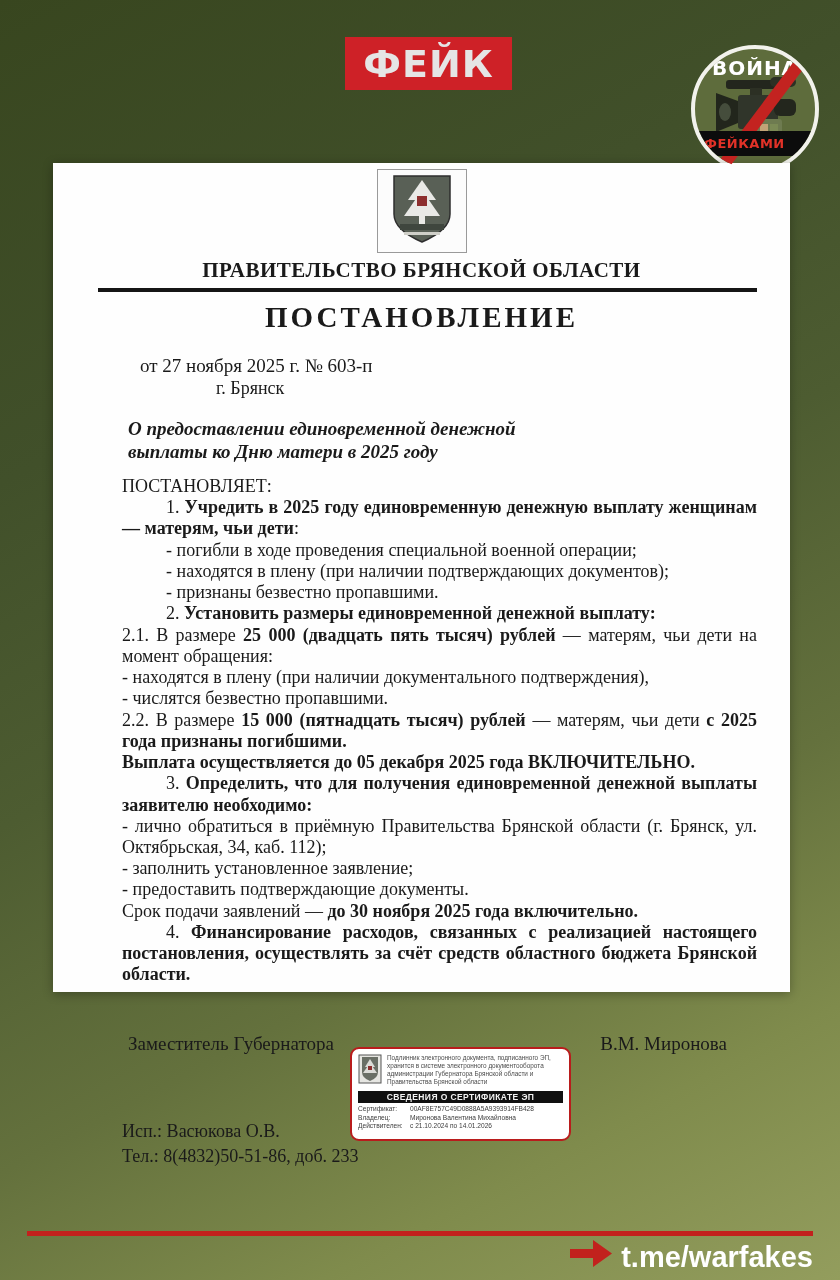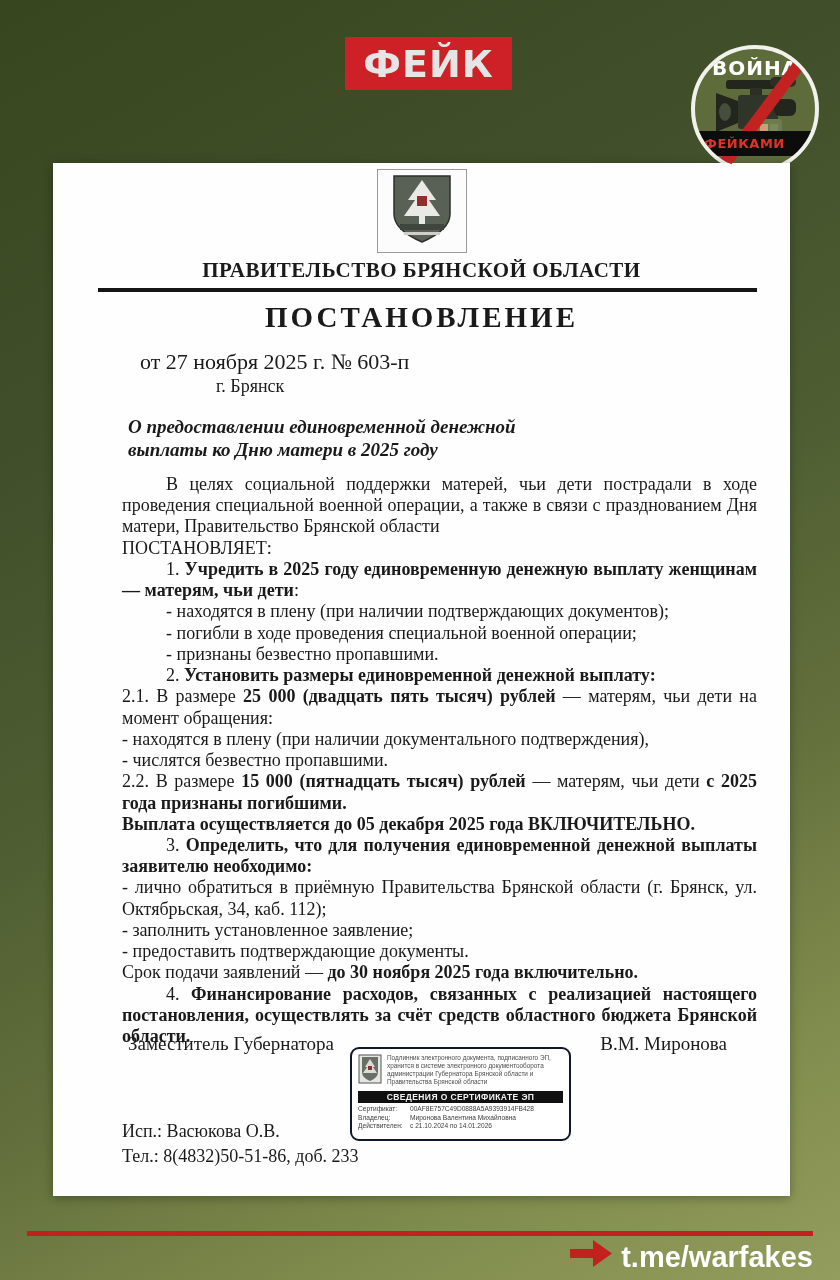--- a/index.html
+++ b/index.html
@@ -17,39 +17,39 @@
   .logo-title{position:absolute;top:7px;left:0;right:0;text-align:center;color:#fff;
     font-family:"DejaVu Sans",sans-serif;font-weight:bold;font-size:20px;letter-spacing:1px;z-index:1;}
   .logo-cam{position:absolute;left:13px;top:26px;z-index:1;}
   .logo-slash{position:absolute;left:62px;top:-24px;width:12px;height:175px;background:#c32320;
     transform:rotate(37deg);z-index:2;}
   .logo-band{position:absolute;left:-6px;right:-6px;bottom:13px;height:25px;background:#0c0c0c;
     display:flex;align-items:center;justify-content:flex-start;z-index:3;}
   .logo-band span{color:#e23228;font-family:"DejaVu Sans",sans-serif;font-weight:bold;
     font-size:13px;letter-spacing:0.5px;}
   
-  .document{position:absolute;left:53px;top:163px;width:737px;height:1033px;background:#fefefe;
+  .document{position:absolute;left:53px;top:163px;width:737px;height:829px;background:#fefefe;
     box-shadow:0 2px 10px rgba(0,0,0,0.3);color:#1a1a1a;}
   .arms-box{width:88px;height:82px;margin:6px auto 0;border:1px solid #9a9a9a;
     display:flex;align-items:center;justify-content:center;background:#fcfcfc;}
   .org-name{margin-top:5px;text-align:center;font-weight:bold;font-size:21px;letter-spacing:0.5px;}
   .rule{height:4px;background:#151515;margin:5px 33px 0 45px;}
   .doc-type{margin-top:9px;text-align:center;font-weight:bold;font-size:29px;letter-spacing:3px;}
-  .date-line{margin:15px 0 0 87px;font-size:22px;}
+  .date-line{margin:21px 0 0 87px;font-size:19px;}
   .city-line{margin:1px 0 0 163px;font-size:18px;}
   .subject{margin:18px 0 0 75px;font-weight:bold;font-style:italic;font-size:19px;line-height:23px;}
   .doc-body{margin:13px 33px 0 69px;font-size:18px;line-height:1.18;text-align:justify;}
   .para{margin:0;}
   .para.indent{text-indent:44px;}
   .para.sub{padding-left:44px;}
   .para .b{font-weight:bold;}
   .sig-row{position:absolute;top:870px;left:75px;right:63px;display:flex;
     justify-content:space-between;font-size:19px;}
   
-  .stamp{position:absolute;top:884px;left:297px;width:221px;height:94px;border:2px solid #0f172a;
+  .stamp{position:absolute;top:884px;left:297px;width:221px;height:94px;border:2px solid #b91c1c;
     border-radius:9px;box-sizing:border-box;padding:5px 6px 3px;background:#fff;
     font-family:"Liberation Sans",sans-serif;}
   .stamp-top{display:flex;gap:5px;}
   .mini-arms{flex:0 0 24px;}
   .stamp-notice{font-size:6.4px;line-height:8px;color:#4c4c4c;}
   .stamp-bar{margin-top:3px;background:#101010;color:#f2f2f2;text-align:center;
     font-size:8.5px;line-height:12px;letter-spacing:0.4px;font-weight:bold;}
   .stamp-rows{margin-top:2px;font-size:6.6px;line-height:8.6px;color:#3c3c3c;}
   .srow{display:flex;}
   .sl{flex:0 0 52px;}
@@ -113,25 +113,24 @@
     <div class="doc-type">ПОСТАНОВЛЕНИЕ</div>
     <div class="date-line">от 27 ноября 2025 г. № 603-п</div>
     <div class="city-line">г. Брянск</div>
 
     <div class="subject">
       <div>О предоставлении единовременной денежной</div>
       <div>выплаты ко Дню матери в 2025 году</div>
     </div>
 
     <div class="doc-body">
-        <p class="para indent"><span>В целях социальной поддержки матерей, чьи дети пострадали в ходе проведения специальной военной операции, а также в связи с празднованием Дня матери, Правительство Брянской области</span></p>
         <p class="para "><span>ПОСТАНОВЛЯЕТ:</span></p>
         <p class="para indent"><span>1. </span><span class="b">Учредить в 2025 году единовременную денежную выплату женщинам — матерям, чьи дети</span><span>:</span></p>
+        <p class="para sub"><span>- погибли в ходе проведения специальной военной операции;</span></p>
         <p class="para sub"><span>- находятся в плену (при наличии подтверждающих документов);</span></p>
-        <p class="para sub"><span>- погибли в ходе проведения специальной военной операции;</span></p>
         <p class="para sub"><span>- признаны безвестно пропавшими.</span></p>
         <p class="para indent"><span>2. </span><span class="b">Установить размеры единовременной денежной выплату:</span></p>
         <p class="para "><span>2.1. В размере </span><span class="b">25 000 (двадцать пять тысяч) рублей</span><span> — матерям, чьи дети на момент обращения:</span></p>
         <p class="para "><span>- находятся в плену (при наличии документального подтверждения),</span></p>
         <p class="para "><span>- числятся безвестно пропавшими.</span></p>
         <p class="para "><span>2.2. В размере </span><span class="b">15 000 (пятнадцать тысяч) рублей</span><span> — матерям, чьи дети </span><span class="b">с 2025 года признаны погибшими.</span></p>
         <p class="para "><span class="b">Выплата осуществляется до 05 декабря 2025 года ВКЛЮЧИТЕЛЬНО.</span></p>
         <p class="para indent"><span>3. </span><span class="b">Определить, что для получения единовременной денежной выплаты заявителю необходимо:</span></p>
         <p class="para "><span>- лично обратиться в приёмную Правительства Брянской области (г. Брянск, ул. Октябрьская, 34, каб. 112);</span></p>
         <p class="para "><span>- заполнить установленное заявление;</span></p>

